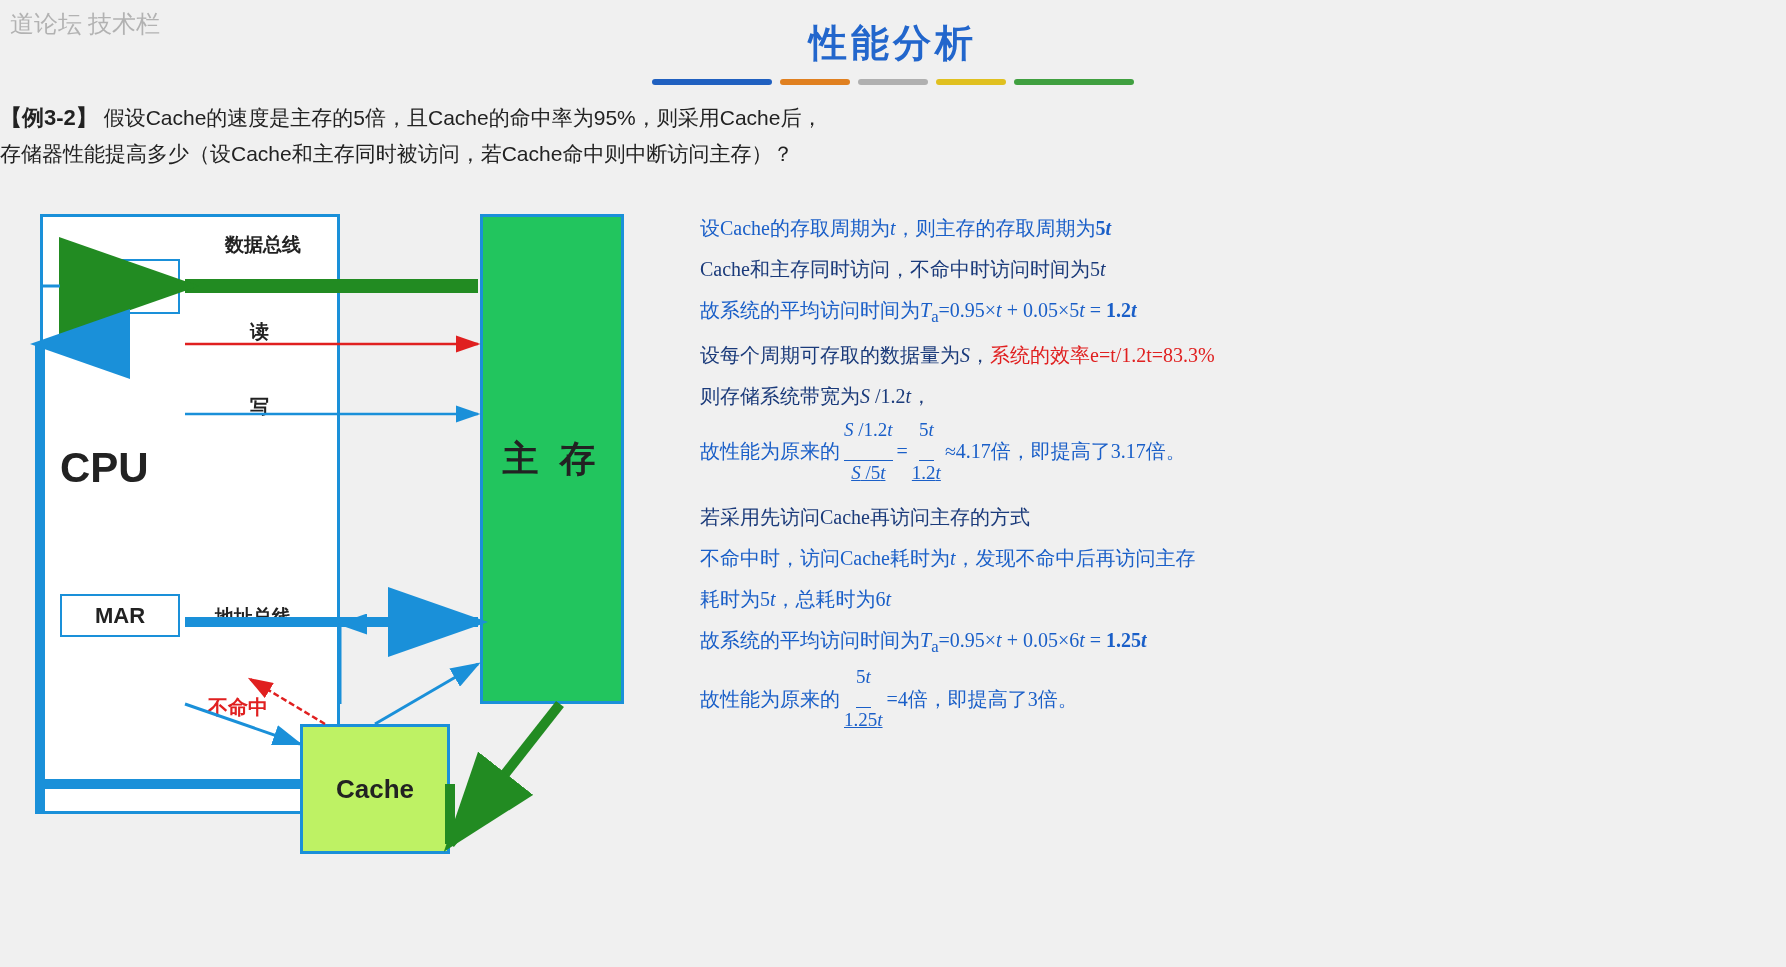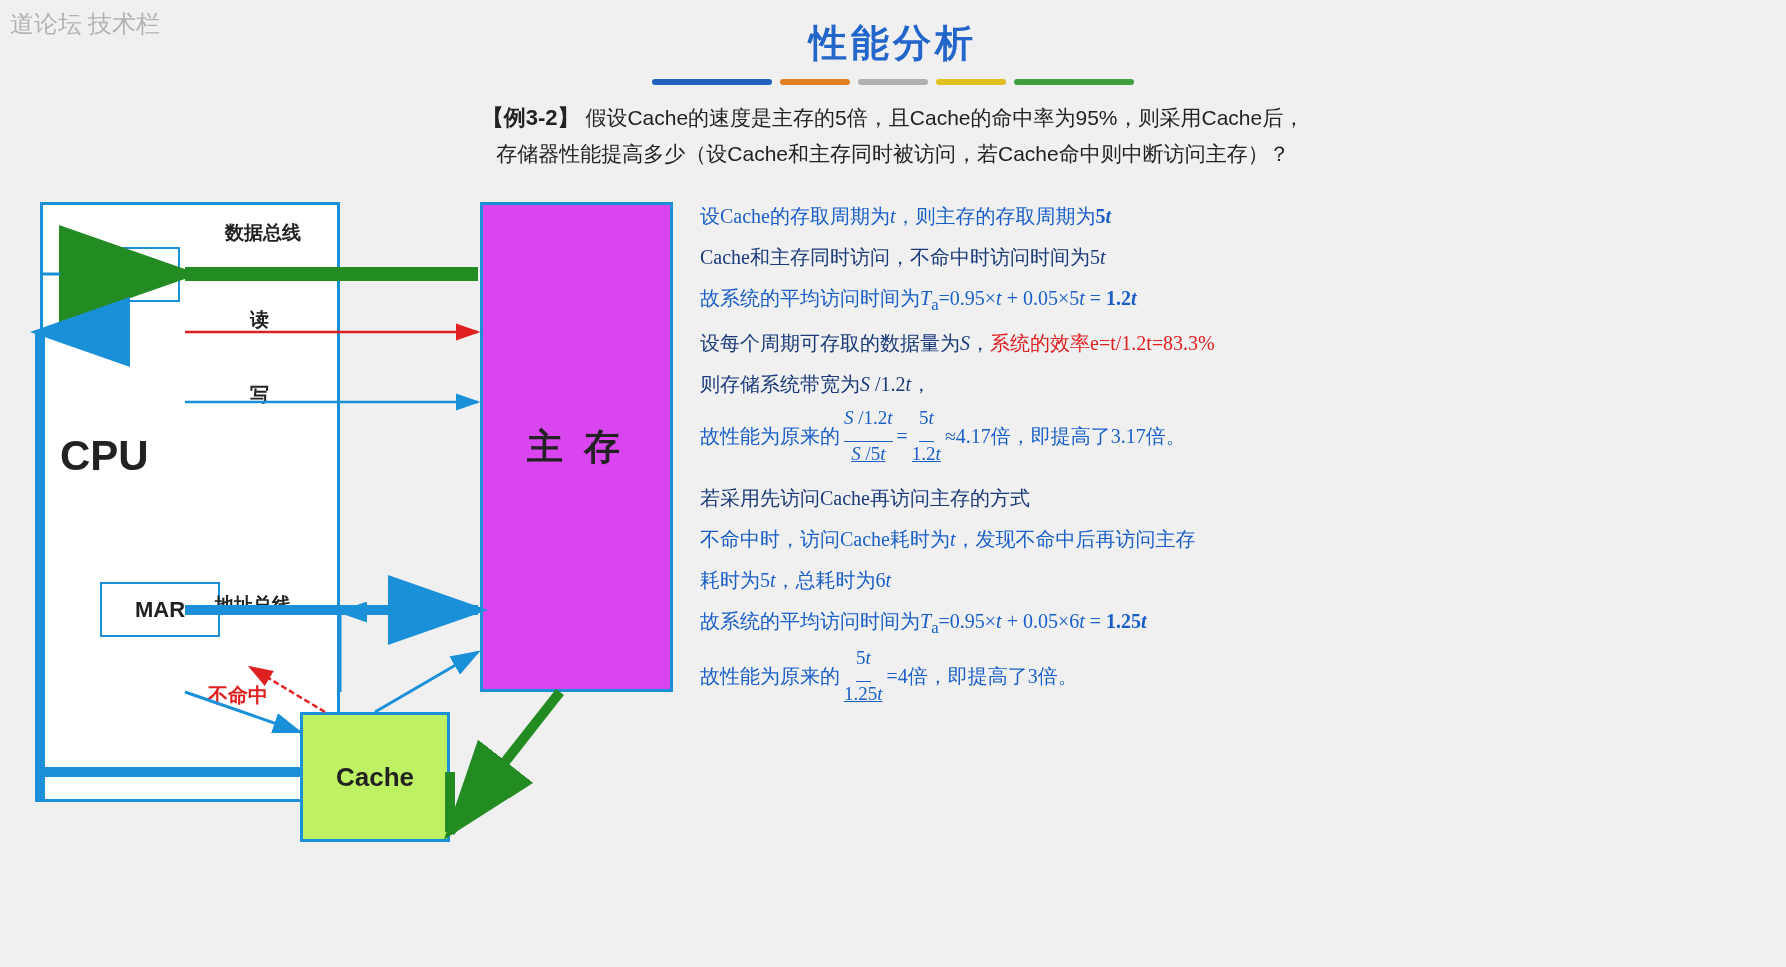--- a/index.html
+++ b/index.html
@@ -36,25 +36,24 @@
       gap: 8px;
       margin: 10px auto 14px;
     }
     .color-bar span {
       display: inline-block;
       height: 6px;
       border-radius: 3px;
     }
 
     .question-box {
-      text-align: center;
       font-size: 21px;
       color: #222;
       line-height: 1.7;
-      margin-bottom: 20px;
+      margin-bottom: 32px;
       font-family: 'SimHei', 'STHeiti', sans-serif;
     }
     .question-box .bold {
       font-weight: bold;
       font-size: 22px;
     }
 
     .main-content {
       display: flex;
       flex-direction: row;
@@ -109,42 +108,41 @@
       color: #222;
       font-family: 'Arial', sans-serif;
     }
 
     
     .mar-box {
       position: absolute;
       left: 30px;
       top: 390px;
       width: 120px;
-      height: 55px;
+      height: 43px;
       border: 2px solid #1a90d9;
       background: #fff;
       display: flex;
       align-items: center;
       justify-content: center;
       font-size: 22px;
       font-weight: bold;
       color: #222;
       font-family: 'Arial', sans-serif;
-      margin-left: 40px;
     }
 
     
     .main-memory {
       position: absolute;
       left: 450px;
       top: 10px;
-      width: 193px;
+      width: 144px;
       height: 490px;
       border: 3px solid #1a90d9;
-      background: #d946ef;
+      background: #22c55e;
       display: flex;
       align-items: center;
       justify-content: center;
       font-size: 36px;
       font-weight: bold;
       color: #222;
       letter-spacing: 6px;
     }
 
     
@@ -214,21 +212,21 @@
       display: inline-flex;
       flex-direction: column;
       align-items: center;
       vertical-align: middle;
       font-size: 19px;
       line-height: 1.2;
       margin: 0 4px;
     }
     .formula .numer {
       border-bottom: 1.5px solid currentColor;
-      padding-bottom: 11px;
+      padding-bottom: 18px;
       text-align: center;
     }
     .formula .denom {
       text-align: center;
       padding-top: 1px;
       text-decoration: underline;
     }
 
     .section-gap { margin-top: 14px; }
 

